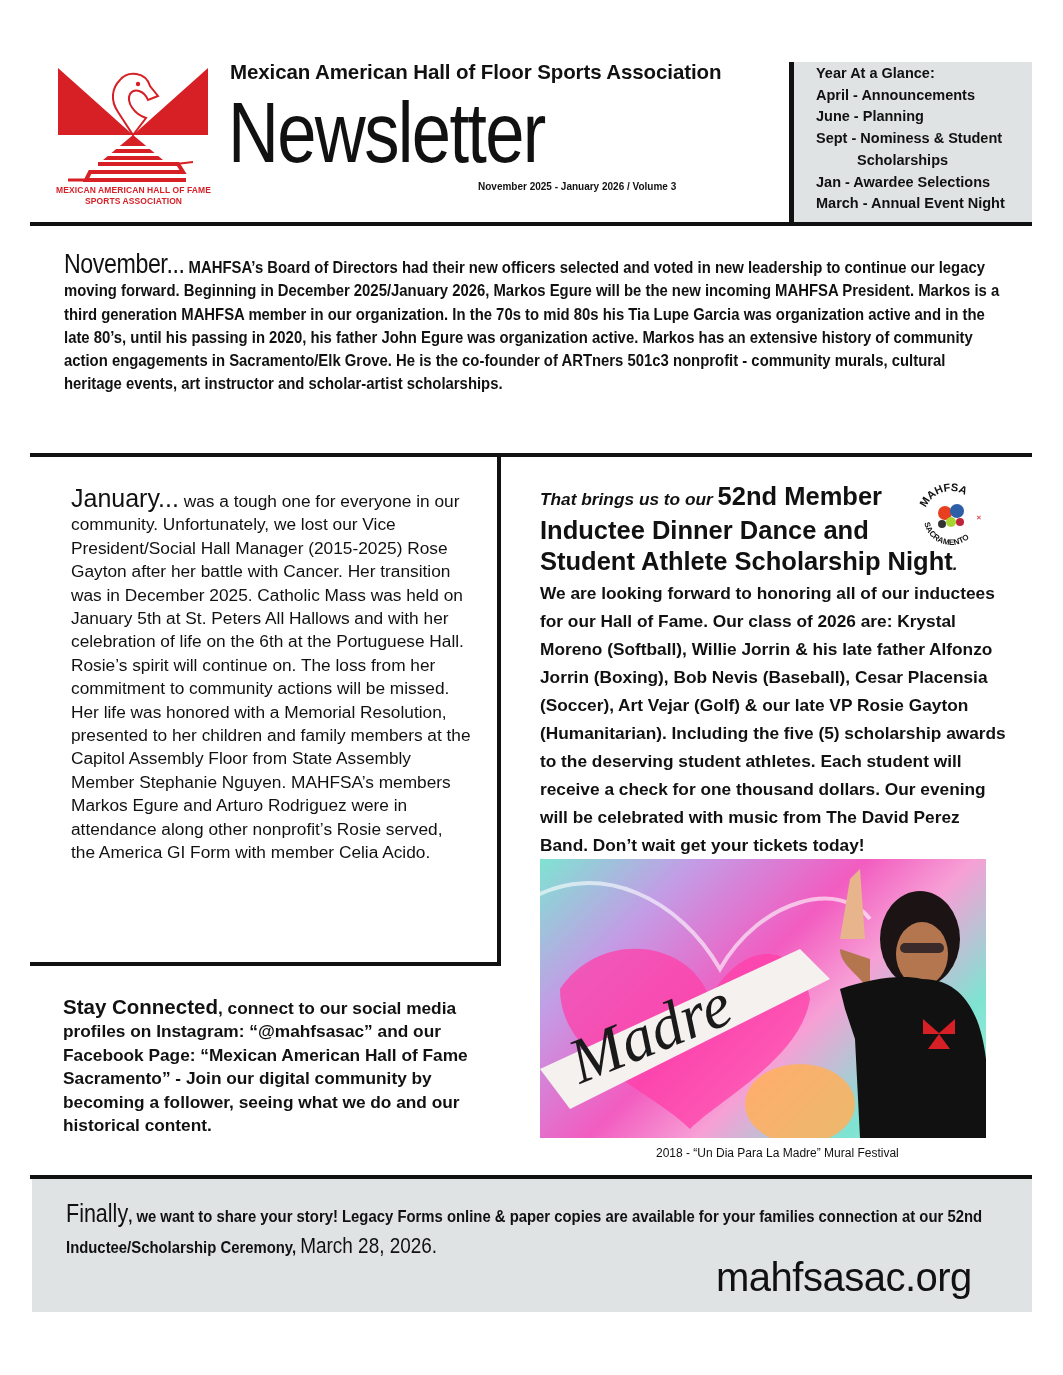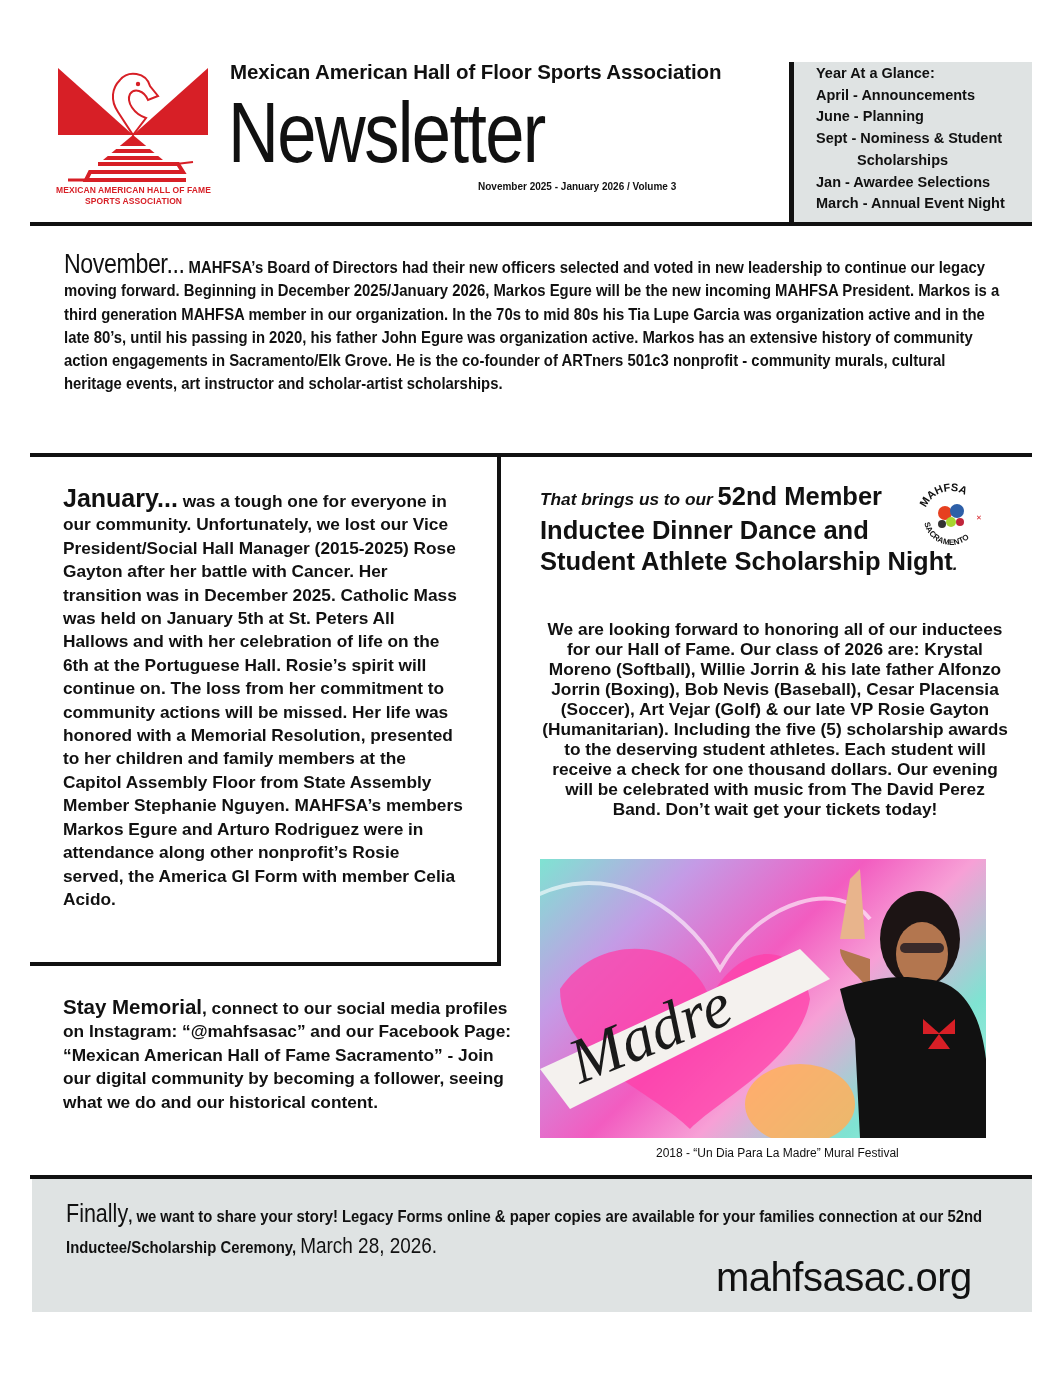--- a/index.html
+++ b/index.html
@@ -22,29 +22,29 @@
 
   
   .nov { left: 64px; top: 253px; width: 940px; font-size: 17.3px; font-weight: bold; line-height: 23.3px; transform: scaleX(0.86); transform-origin: left top; width: 1090px; }
   .lead { font-size: 27px; font-weight: normal; letter-spacing: -0.5px; }
 
   .rule-mid { left: 30px; top: 453px; width: 1002px; height: 4px; }
   .vrule { left: 497px; top: 453px; width: 4px; height: 513px; }
   .rule-jan { left: 30px; top: 962px; width: 471px; height: 4px; }
 
   
-  .jan { left: 63px; top: 487px; width: 400px; font-size: 17.3px; font-weight: bold; line-height: 23.4px; }
+  .jan { left: 71px; top: 487px; width: 400px; font-size: 17.3px; font-weight: normal; line-height: 23.4px; }
   .jan .lead2 { font-size: 25px; }
 
   
   .event-head { left: 540px; top: 481px; width: 480px; font-weight: bold; }
   .event-head .small { font-size: 17.3px; font-style: italic; }
   .event-head .big { font-size: 25.5px; line-height: 31px; }
   .badge { left: 912px; top: 480px; width: 78px; height: 70px; }
-  .event-body { left: 540px; top: 619px; width: 470px; font-size: 17.3px; font-weight: bold; line-height: 20px; text-align: center; }
+  .event-body { left: 540px; top: 579px; width: 470px; font-size: 17.3px; font-weight: bold; line-height: 28px; }
 
   .photo { left: 540px; top: 859px; width: 446px; height: 279px; overflow: hidden; background: linear-gradient(135deg, #7fe3d2 0%, #c49be6 22%, #f25cc0 45%, #f7a0d6 60%, #7fe3d2 80%, #a8f0e0 100%); }
   .caption { left: 656px; top: 1146px; font-size: 12px; font-weight: normal; white-space: nowrap; }
 
   
   .stay { left: 63px; top: 995px; width: 450px; font-size: 17.3px; font-weight: bold; line-height: 23.4px; }
   .stay .lead3 { font-size: 20.5px; }
 
   
   .rule-bot { left: 30px; top: 1175px; width: 1002px; height: 4px; }
@@ -143,21 +143,21 @@
     <path d="M300,90 L330,100 L330,140 C330,120 300,110 300,90 Z" fill="#b3764f"></path>
     <path d="M300,130 C330,120 360,115 382,120 C420,120 440,150 446,200 L446,279 L320,279 L315,180 L305,150 Z" fill="#111111"></path>
     <polygon points="383,160 400,175 383,175" fill="#d71f26"></polygon>
     <polygon points="415,160 398,175 415,175" fill="#d71f26"></polygon>
     <polygon points="399,175 388,190 410,190" fill="#d71f26"></polygon>
   </svg>
 </div>
 <div class="abs caption">2018 - “Un Dia Para La Madre” Mural Festival</div>
 
 <div class="abs stay">
-  <span class="lead3">Stay Memorial</span><span>, connect to our social media profiles on Instagram: “@mahfsasac” and our Facebook Page: “Mexican American Hall of Fame Sacramento” - Join our digital community by becoming a follower, seeing what we do and our historical content.</span>
+  <span class="lead3">Stay Connected</span><span>, connect to our social media profiles on Instagram: “@mahfsasac” and our Facebook Page: “Mexican American Hall of Fame Sacramento” - Join our digital community by becoming a follower, seeing what we do and our historical content.</span>
 </div>
 
 <div class="abs rule rule-bot"></div>
 <div class="abs footer"></div>
 <div class="abs fin">
   <span class="lead4">Finally</span><span>, we want to share your story! Legacy Forms online &amp; paper copies are available for your families connection at our 52nd Inductee/Scholarship Ceremony, </span><span class="date">March 28, 2026.</span>
 </div>
 <div class="abs url">mahfsasac.org</div>
 
 </body></html>

